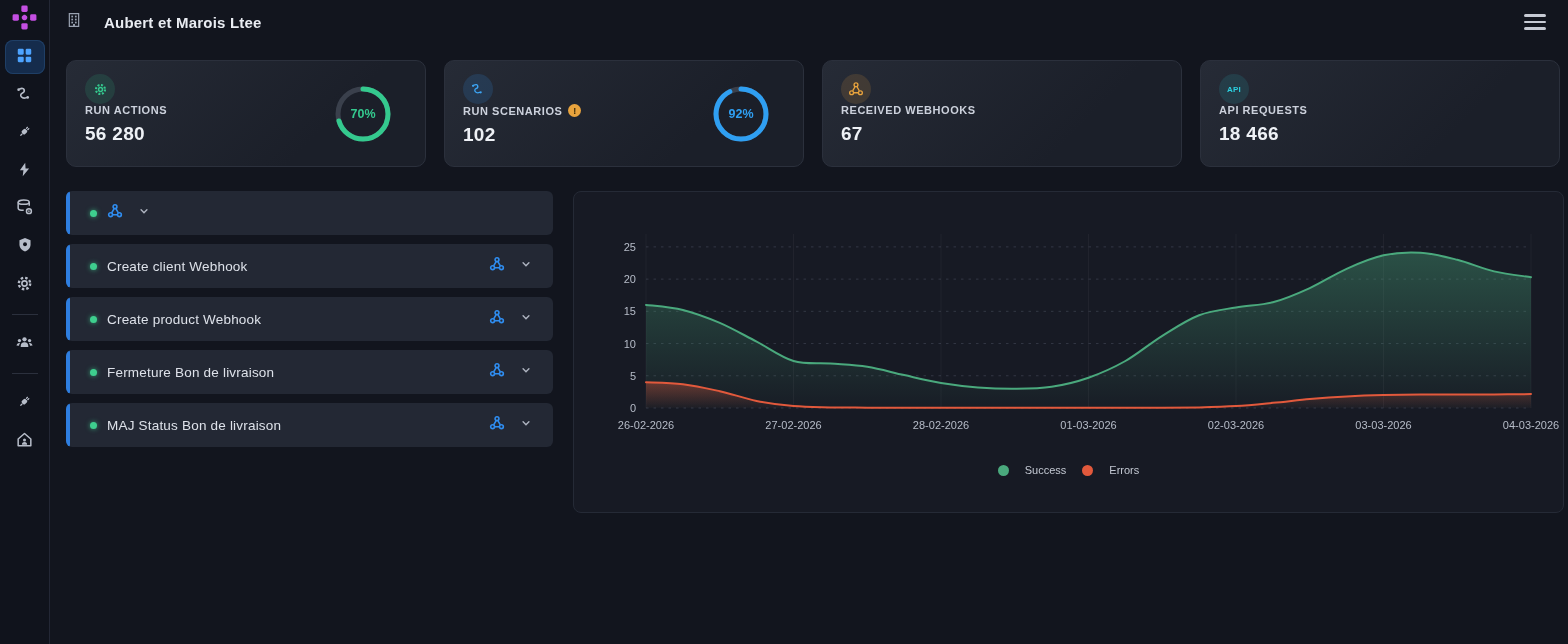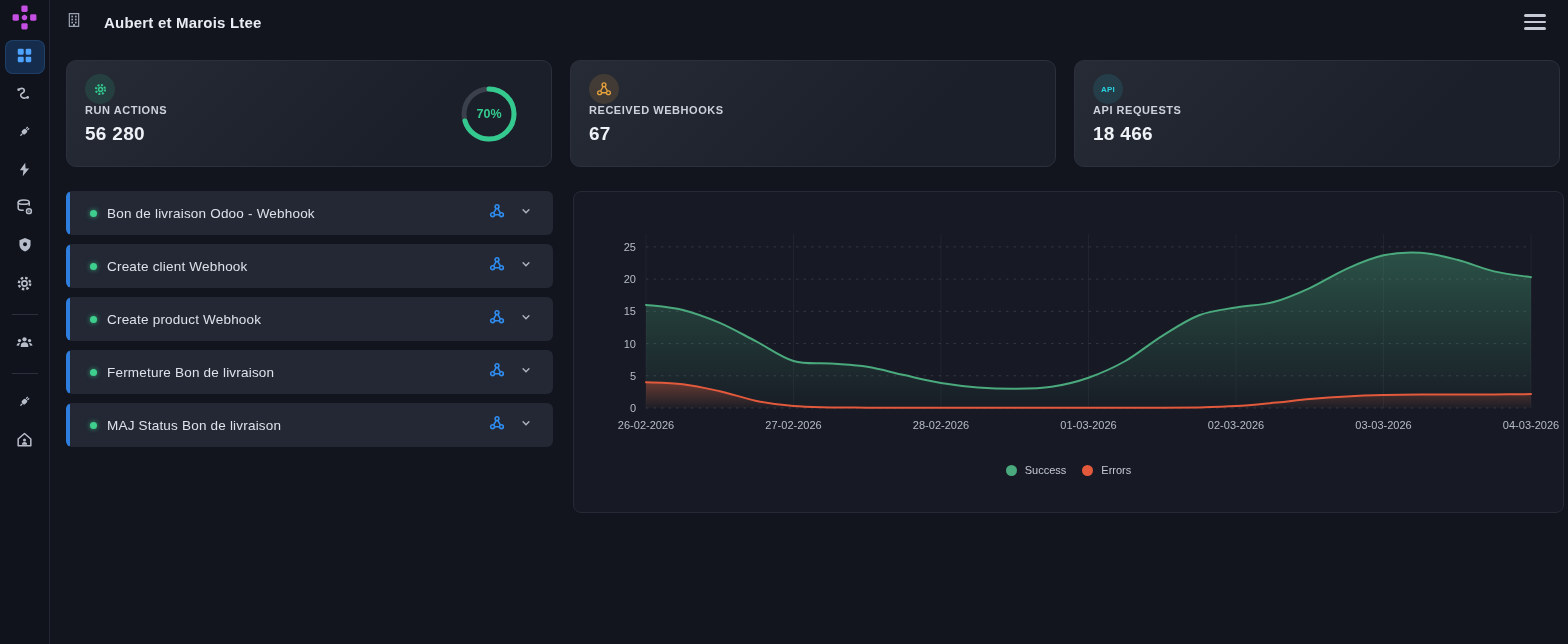--- a/index.html
+++ b/index.html
@@ -59,21 +59,21 @@
   .row-label { font-size:13.5px; color:#dde1e9; letter-spacing:.2px; flex:1; white-space:nowrap; }
   .row-icons { display:flex; align-items:center; gap:14px; margin-right:6px; }
   .chev { color:#aeb4c0; }
   
   .chart-panel {
     flex:1; height:322px; background:#171a24; border:1px solid #252a36; border-radius:8px;
     padding:8px 24px 10px; display:flex; flex-direction:column; align-items:center;
   }
   .chart-box { width:941px; height:262px; }
   .legend { display:flex; gap:16px; justify-content:center; align-items:center; margin-top:2px; }
-  .legend-item { display:flex; align-items:center; gap:8px; font-size:11px; color:#c3c8d2; cursor:pointer;justify-content:space-between; }
+  .legend-item { display:flex; align-items:center; gap:16px; font-size:11px; color:#c3c8d2; cursor:pointer;justify-content:space-between; }
   .legend-dot { width:11px; height:11px; border-radius:50%; }
   svg text { font-family:"Liberation Sans", sans-serif; }
 </style>
 </head>
 <body>
 
 <aside class="sidebar">
   <div class="logo-slot side-item">
     <span>
       <svg width="27" height="27" viewBox="0 0 24 24" fill="#c44fe2">
@@ -232,20 +232,41 @@
       <div class="card-value">56 280</div>
       <div class="ring-wrap">
           <svg width="60" height="60">
             <circle cx="30" cy="30" r="25" fill="none" stroke="#3a404c" stroke-width="5"></circle>
             <circle cx="30" cy="30" r="25" fill="none" stroke="#34c98e" stroke-width="5" stroke-linecap="round" stroke-dasharray="109.95574287564276 157.07963267948966" transform="rotate(-90 30 30)"></circle>
           </svg>
         <div class="ring-text" style="color:#34c98e">70%</div>
       </div>
     </div>
 
+    <div class="card">
+      <div class="chip chip-blue">
+        <svg width="16" height="16" viewBox="0 0 24 24" fill="none" stroke="currentColor" stroke-width="2" stroke-linecap="round">
+          <circle cx="4.6" cy="7.2" r="1.7" fill="currentColor" stroke="none"></circle>
+          <circle cx="16" cy="17" r="1.7" fill="currentColor" stroke="none"></circle>
+          <path d="M6 6.2 C12 3.4, 13.6 9.6, 9 11.6 C4.8 13.5, 8.6 19.6, 14.4 17.2"></path>
+        </svg>
+      </div>
+      <div class="card-label">
+        <span>RUN SCENARIOS</span>
+        <span class="warn-badge">!</span>
+      </div>
+      <div class="card-value">102</div>
+      <div class="ring-wrap">
+          <svg width="60" height="60">
+            <circle cx="30" cy="30" r="25" fill="none" stroke="#3a404c" stroke-width="5"></circle>
+            <circle cx="30" cy="30" r="25" fill="none" stroke="#2f9ff2" stroke-width="5" stroke-linecap="round" stroke-dasharray="144.5132620651305 157.07963267948966" transform="rotate(-90 30 30)"></circle>
+          </svg>
+        <div class="ring-text" style="color:#2f9ff2">92%</div>
+      </div>
+    </div>
 
     <div class="card">
       <div class="chip chip-amber">
         <svg width="16" height="16" viewBox="0 0 24 24" fill="none" stroke="currentColor" stroke-width="2">
           <circle cx="12" cy="5.6" r="2.9"></circle>
           <circle cx="5.4" cy="17.6" r="2.9"></circle>
           <circle cx="18.6" cy="17.6" r="2.9"></circle>
           <path d="M10.7 8.3 L7 14.9 M13.3 8.3 L17 14.9 M8.4 17.6 h7.2"></path>
         </svg>
       </div>
@@ -265,21 +286,20 @@
       <div class="card-value">18 466</div>
     </div>
   </div>
 
   <div class="content">
     <div class="scenarios">
 
       <div class="row">
         <div class="row-accent"></div>
         <div class="status-dot"></div>
-        <div class="row-label">Bon de livraison Odoo - Webhook</div>
         <div class="row-icons">
           <span style="color:#2f8df0">
             <svg width="16" height="16" viewBox="0 0 24 24" fill="none" stroke="currentColor" stroke-width="2.4">
               <circle cx="12" cy="5.6" r="2.9"></circle>
                 <circle cx="5.4" cy="17.6" r="2.9"></circle>
                 <circle cx="18.6" cy="17.6" r="2.9"></circle>
               <path d="M10.7 8.3 L7 14.9 M13.3 8.3 L17 14.9 M8.4 17.6 h7.2"></path>
             </svg>
           </span>
           <span class="chev">

